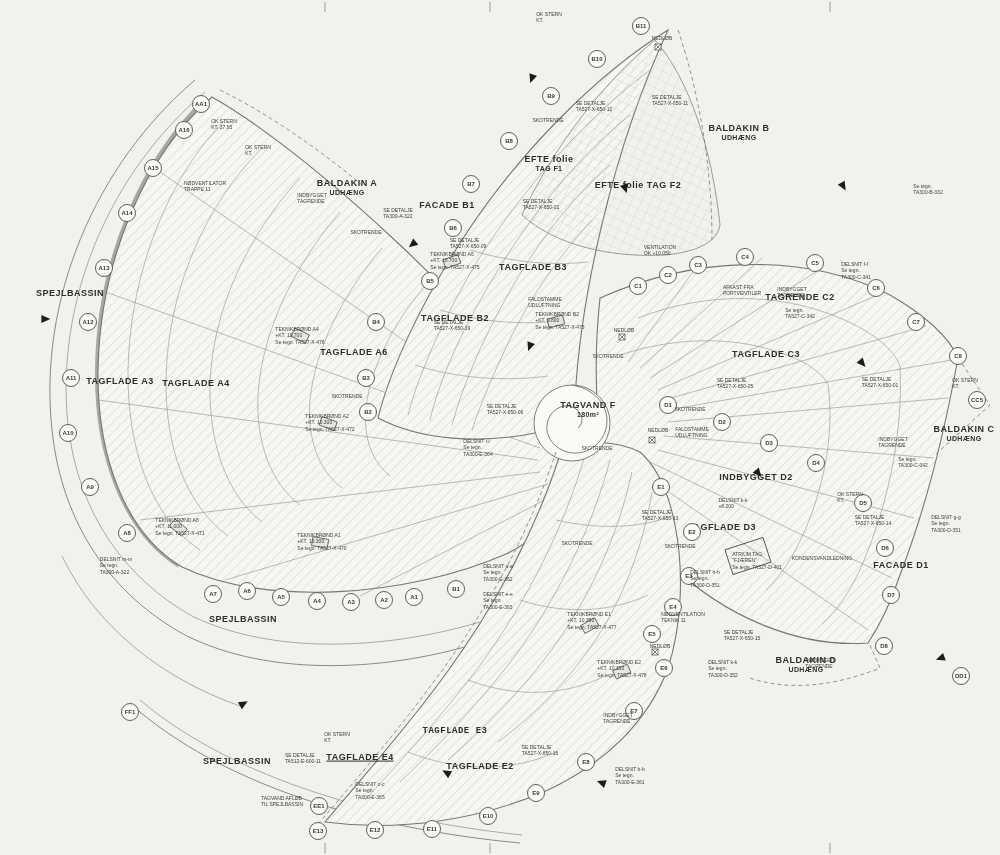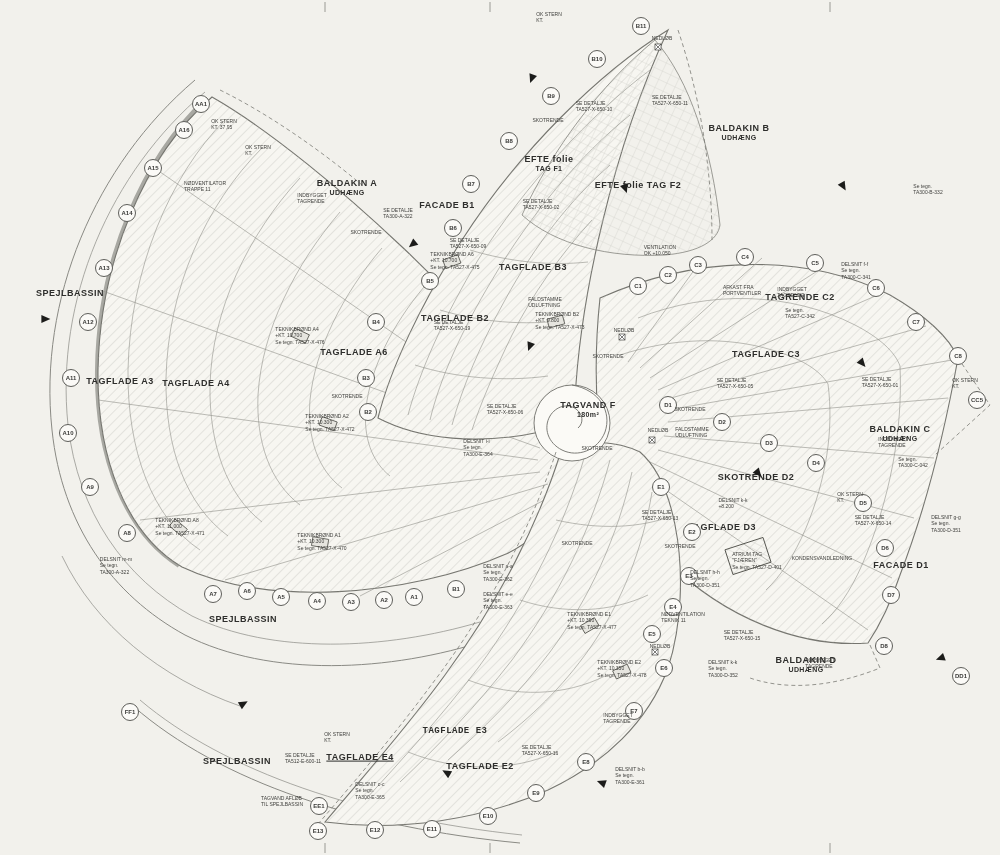--- a/index.html
+++ b/index.html
@@ -195,21 +195,21 @@
       <div class="lbl-major" style="left: 533px; top: 267px; text-align: right;">
         <div>TAGFLADE B3</div>
       </div>
       <div class="lbl-major" style="left: 800px; top: 297px;">
         <div>TAGRENDE C2</div>
       </div>
       <div class="lbl-major" style="left: 766px; top: 354px;">
         <div>TAGFLADE C3</div>
       </div>
       <div class="lbl-major" style="left: 756px; top: 477px;">
-        <div>SKOTRENDE D2</div>
+        <div>INDBYGGET D2</div>
       </div>
       <div class="lbl-major" style="left: 722px; top: 527px;">
         <div>TAGFLADE D3</div>
       </div>
       <div class="lbl-major" style="left: 480px; top: 766px;">
         <div>TAGFLADE E2</div>
       </div>
       <div class="lbl-major" style="left: 455px; top: 731px; font-family: Liberation Mono, monospace;">
         <div>TAGFLADE E3</div>
       </div>
@@ -221,21 +221,21 @@
         <div class="sub">180m²</div>
       </div>
       <div class="lbl-major" style="left: 347px; top: 188px;">
         <div>BALDAKIN A</div>
         <div class="sub">UDHÆNG</div>
       </div>
       <div class="lbl-major" style="left: 739px; top: 133px;">
         <div>BALDAKIN B</div>
         <div class="sub">UDHÆNG</div>
       </div>
-      <div class="lbl-major" style="left: 900px; top: 434px;">
+      <div class="lbl-major" style="left: 964px; top: 434px;">
         <div>BALDAKIN C</div>
         <div class="sub">UDHÆNG</div>
       </div>
       <div class="lbl-major" style="left: 806px; top: 665px;">
         <div>BALDAKIN D</div>
         <div class="sub">UDHÆNG</div>
       </div>
       <div class="lbl-major" style="left: 447px; top: 205px;">
         <div>FACADE B1</div>
       </div>

